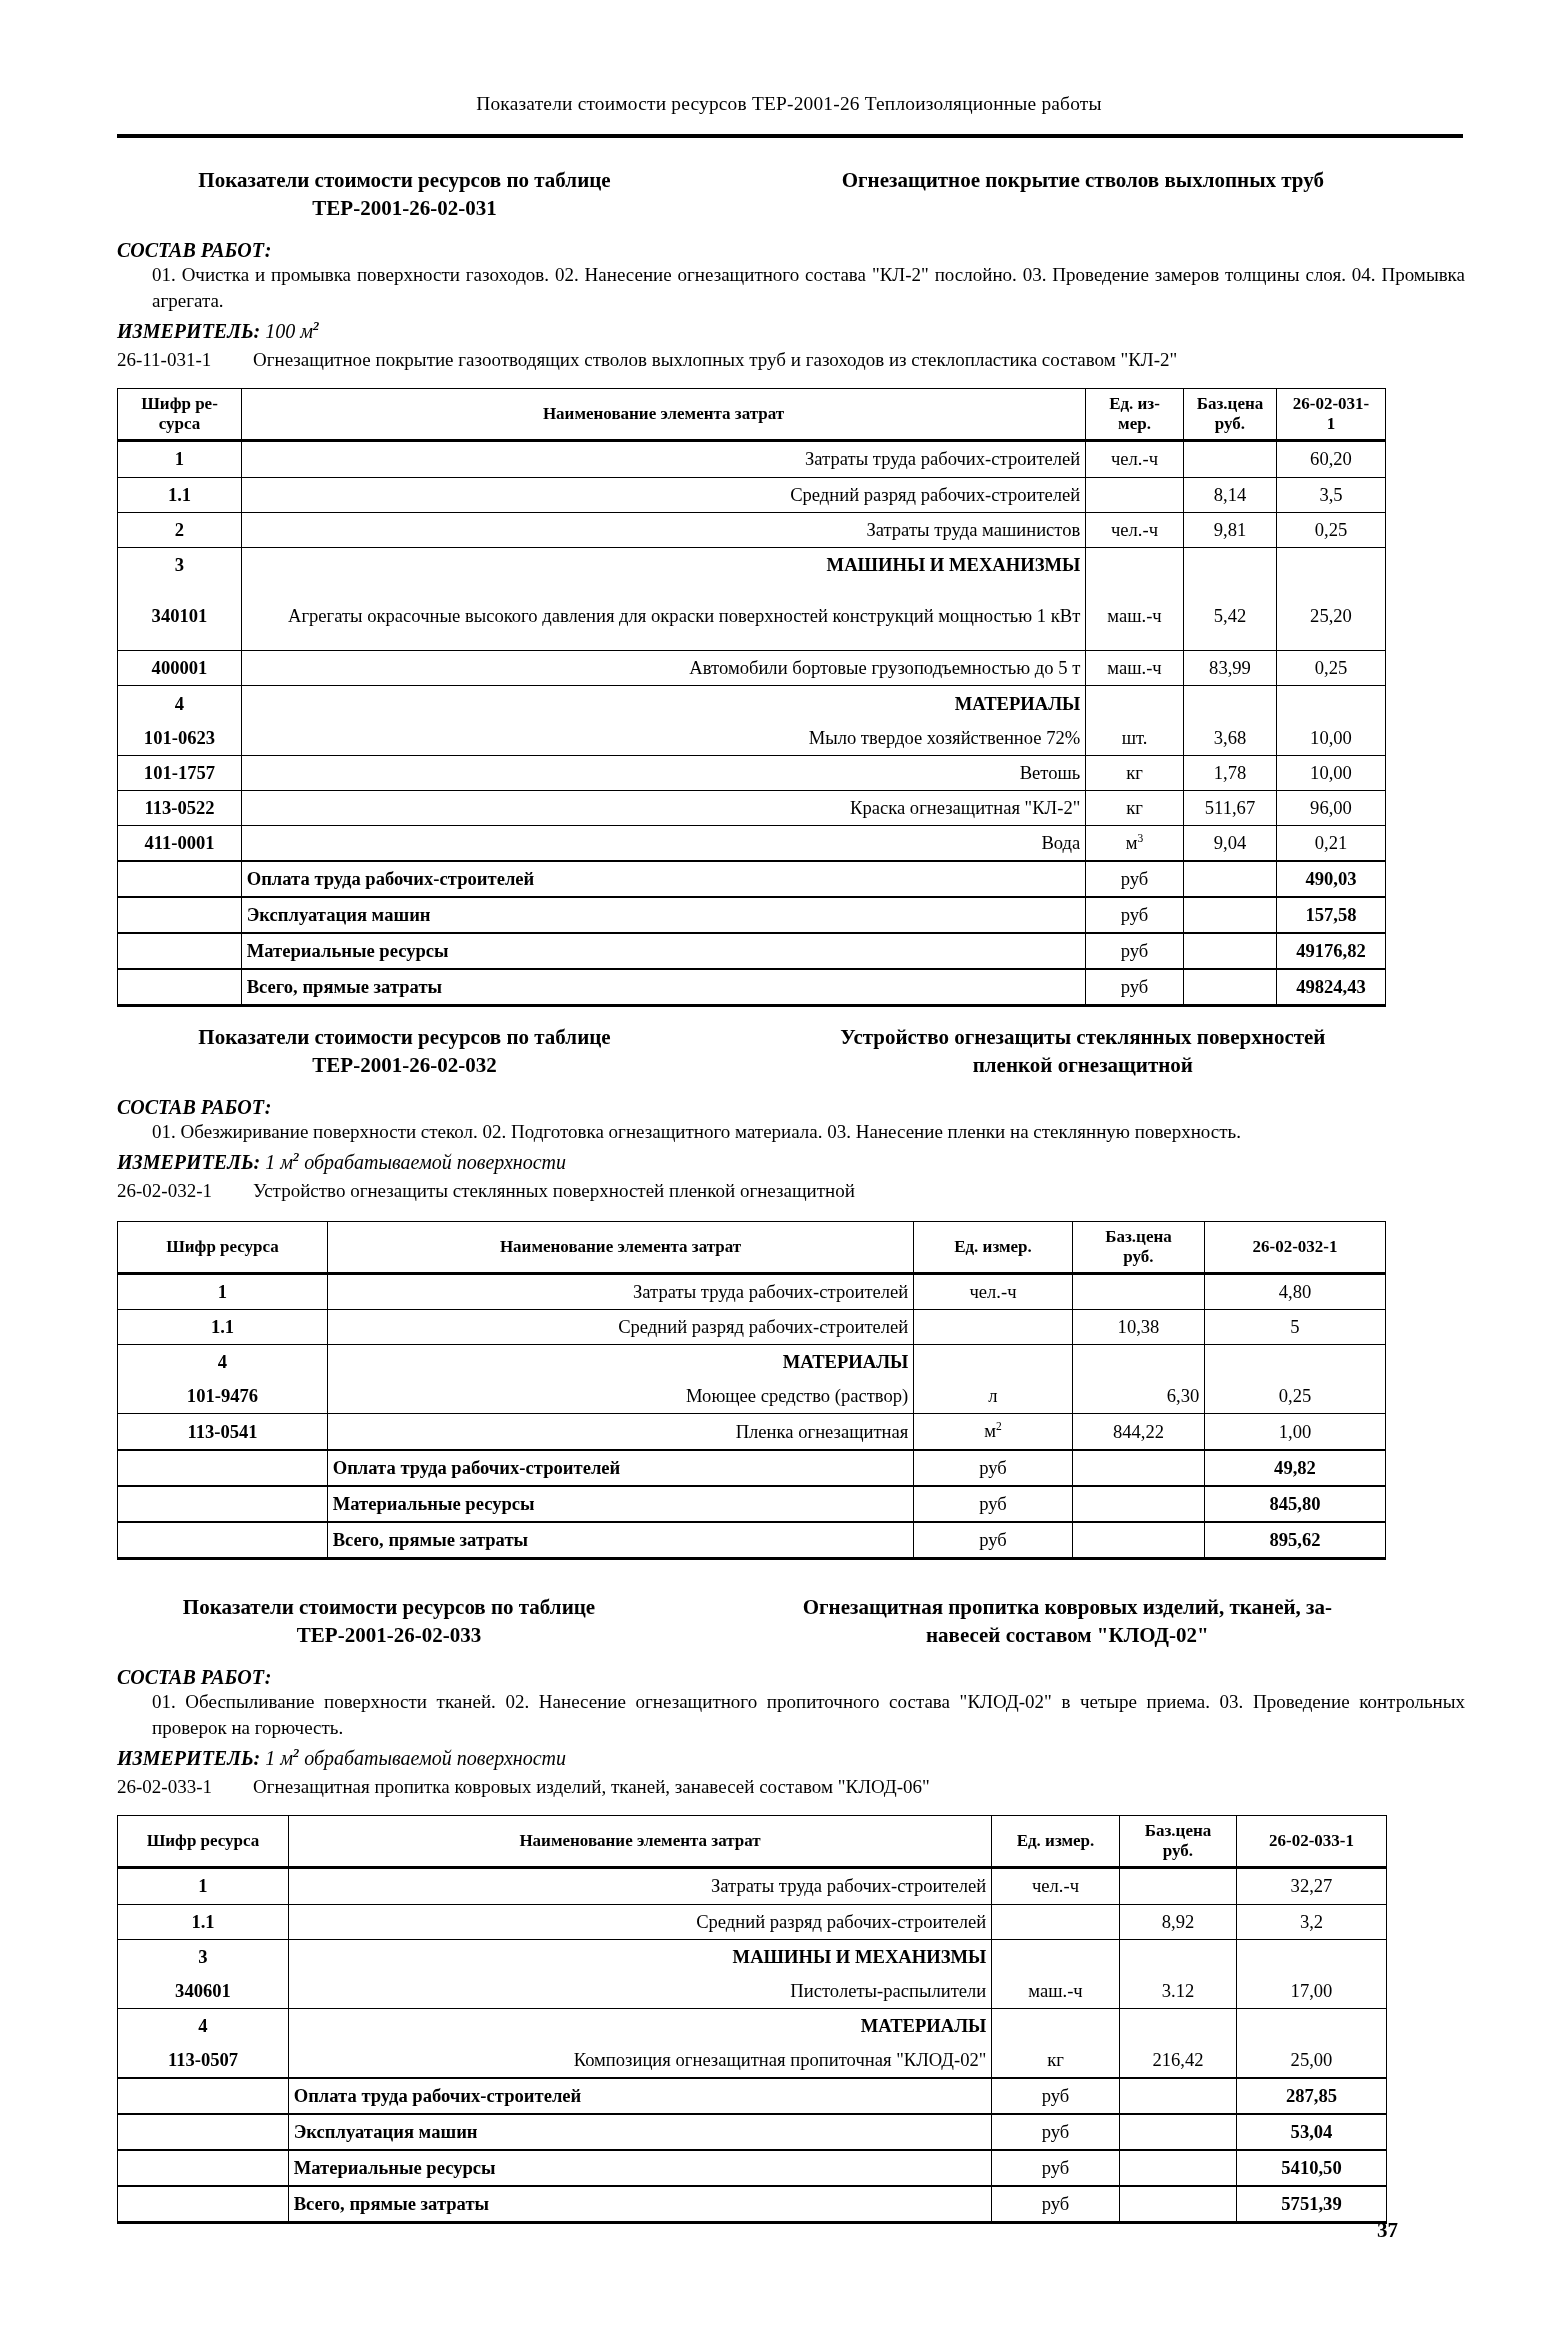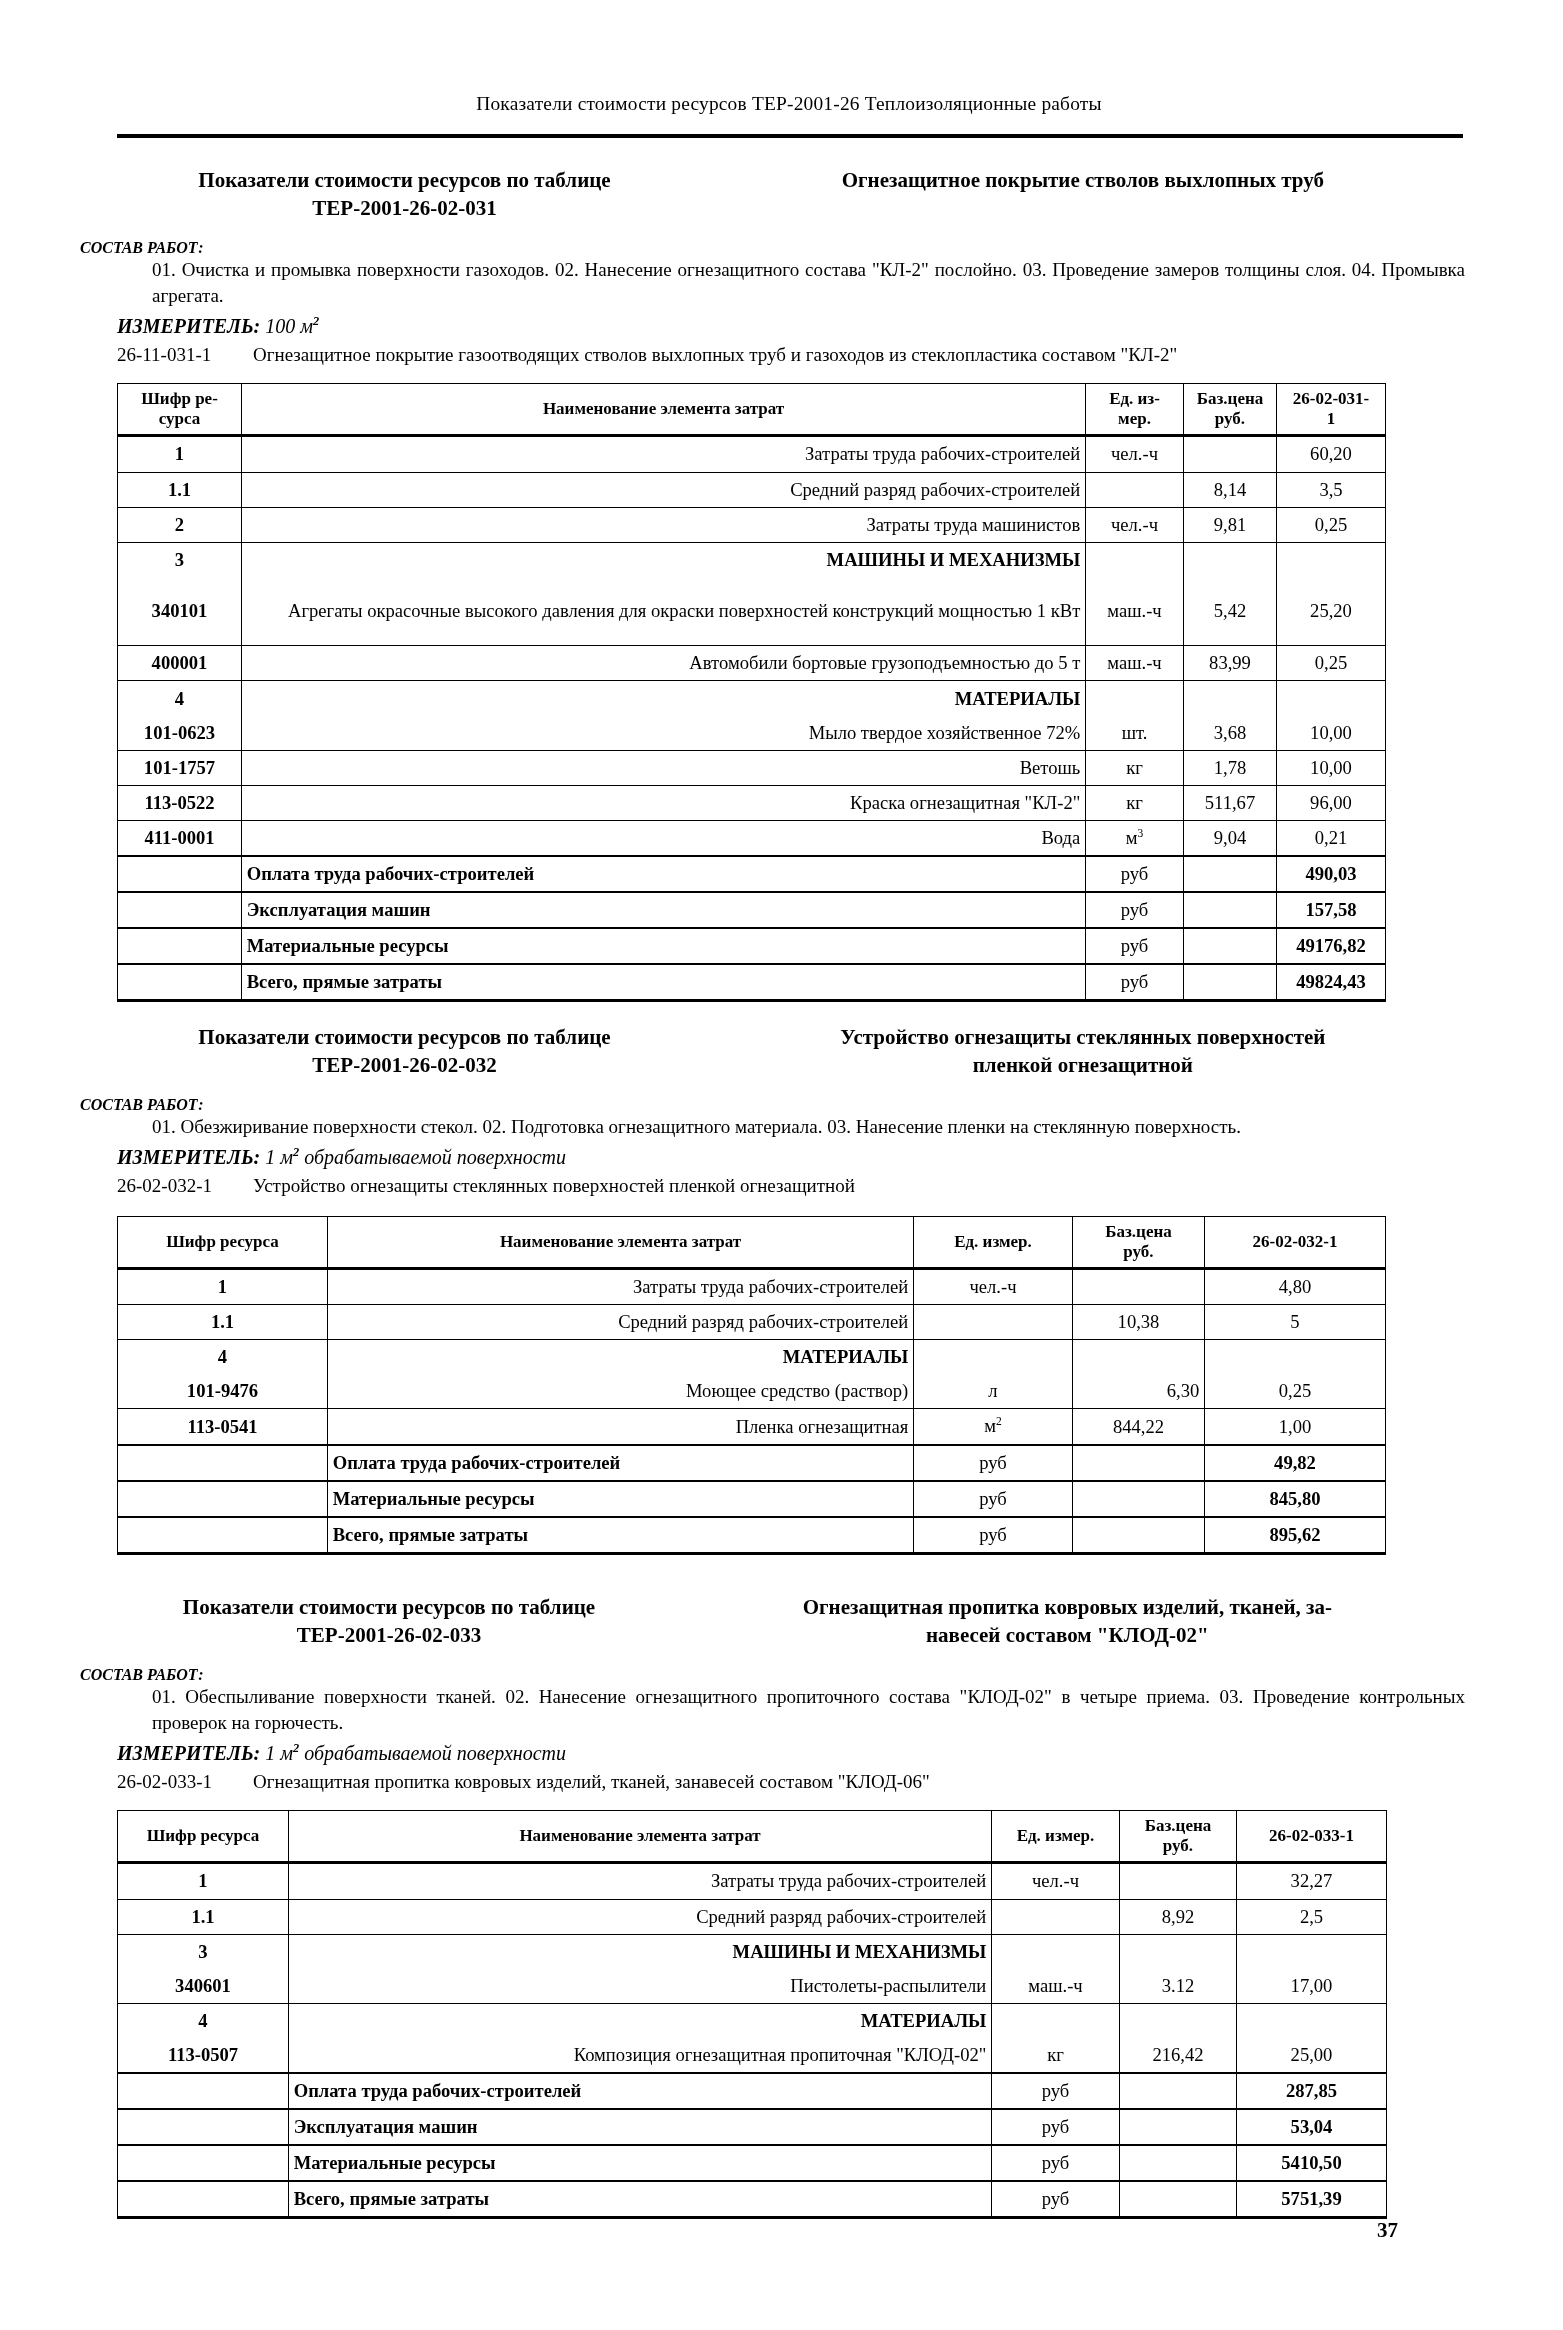--- a/index.html
+++ b/index.html
@@ -67,25 +67,25 @@
     font-weight: bold;
     font-size: 21px;
     line-height: 1.32;
     padding-left: 4.7px;
     box-sizing: border-box;
   }
   .sect-title.narrow-left .left { width: 544px; }
   .sect-title.narrow-left .right { width: 808px; }
 
   .sostav-label {
-    margin-left: 80px;
+    margin-left: 117px;
     margin-top: 17px;
     font-style: italic;
     font-weight: bold;
-    font-size: 16px;
+    font-size: 20px;
   }
   .sostav-text {
     margin-left: 152px;
     width: 1313px;
     font-size: 19px;
     line-height: 1.36;
     text-align: justify;
     text-justify: inter-word;
   }
   .izmeritel {
@@ -495,21 +495,21 @@
             <td class="c-name">Затраты труда рабочих-строителей</td>
             <td class="c-unit">чел.-ч</td>
             <td class="c-price"></td>
             <td class="c-qty">32,27</td>
           </tr>
         <tr>
             <td class="c-code">1.1</td>
             <td class="c-name">Средний разряд рабочих-строителей</td>
             <td class="c-unit"></td>
             <td class="c-price">8,92</td>
-            <td class="c-qty">2,5</td>
+            <td class="c-qty">3,2</td>
           </tr>
         <tr>
           <td class="c-code" style="border-bottom:none;">3</td>
           <td class="c-name grp" style="border-bottom:none;">МАШИНЫ И МЕХАНИЗМЫ</td>
           <td class="c-unit" style="border-bottom:none;"></td>
           <td class="c-price" style="border-bottom:none;"></td>
           <td class="c-qty" style="border-bottom:none;"></td>
         </tr>
         <tr>
           <td class="c-code" style="border-top:none;">340601</td>

